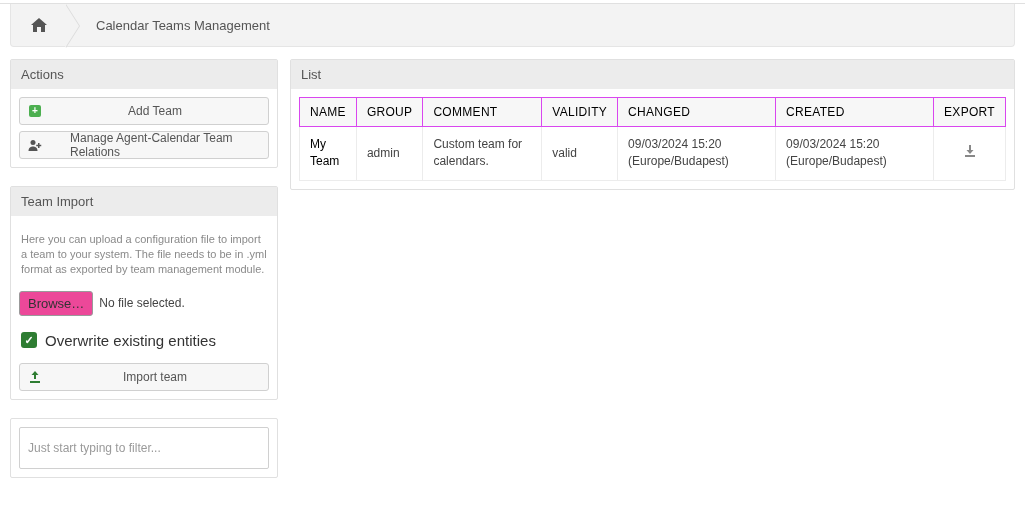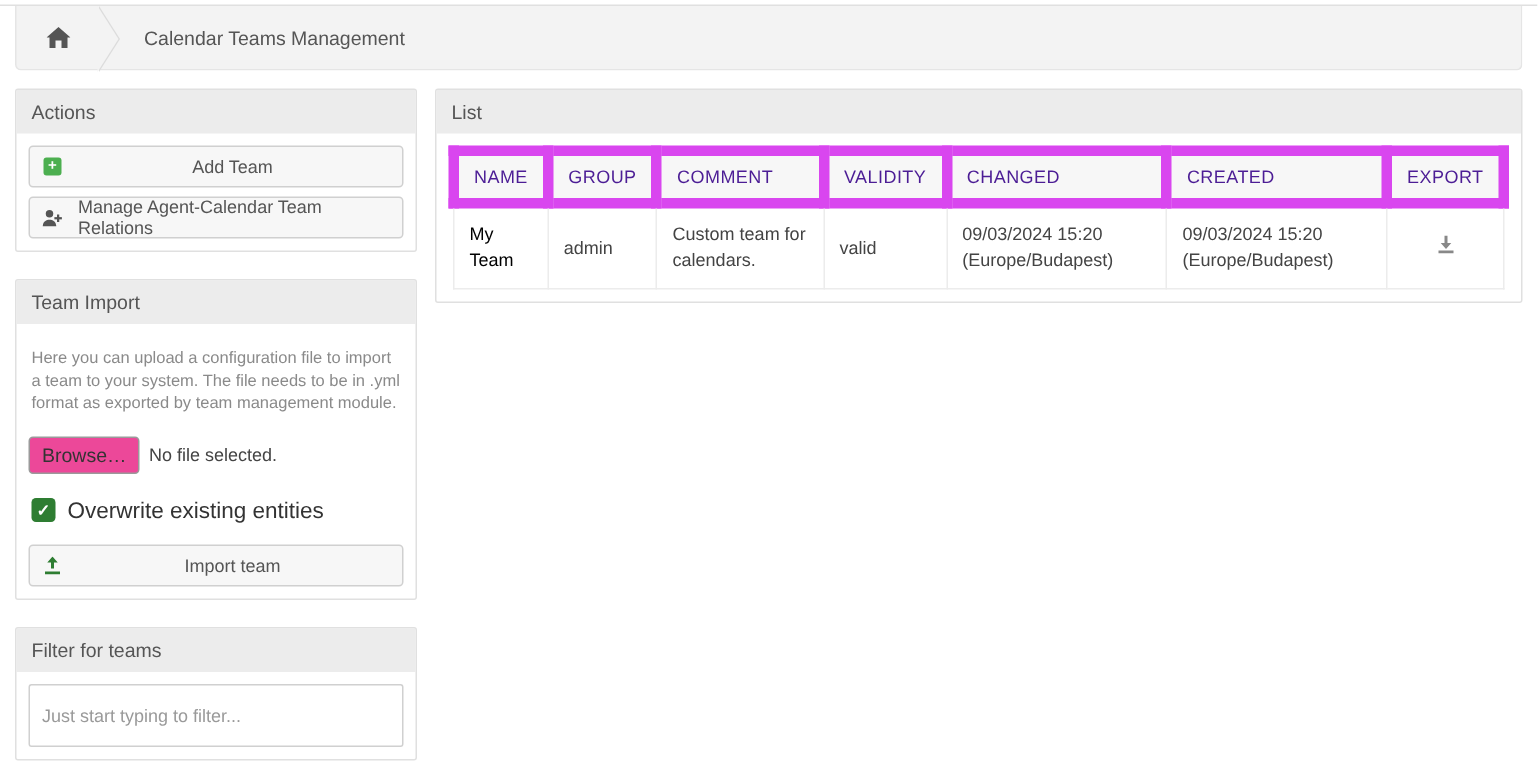--- a/index.html
+++ b/index.html
@@ -113,21 +113,21 @@
   }
   .icon-upload-badge {
     color: #2e7d32; font-size: 12px;
   }
   .action-btn .btn-label {
     flex: 1;
     text-align: center;
   }
   .action-btn.left-label .btn-label {
     text-align: left;
-    margin-left: 2px;
+    margin-left: 20px;
   }
 
   .helptext {
     color: #8a8a8a;
     font-size: 11px;
     line-height: 1.35;
     padding: 8px 2px 14px 2px;
   }
 
   .file-row {
@@ -182,24 +182,24 @@
 
   
   table.list {
     width: 100%;
     border-collapse: collapse;
     font-size: 12px;
   }
   table.list thead th {
     text-align: left;
     font-weight: normal;
-    color: #4c1d95;
+    color: #000000;
     background: #f7f7f7;
     padding: 7px 10px;
-    border: 7px solid #d946ef;
+    border: 1px solid #d946ef;
     letter-spacing: 0.3px;
   }
   table.list tbody td {
     padding: 9px 10px;
     border: 1px solid #ececec;
     vertical-align: middle;
     color: #444;
     line-height: 1.45;
   }
   .link { color: #000000; cursor: pointer; }
@@ -273,21 +273,20 @@
               <path d="M6 0 L2.5 4 L5 4 L5 8 L7 8 L7 4 L9.5 4 Z"></path>
               <rect x="1" y="10" width="10" height="2"></rect>
             </svg>
           </span>
           <span class="btn-label">Import team</span>
         </button>
       </div>
     </div>
 
     <div class="panel">
-      <div class="panel-hd">Filter for teams</div>
       <div class="panel-bd">
         <input class="filter-input" type="text" placeholder="Just start typing to filter..." style="">
       </div>
     </div>
 
   </div>
 
   <div class="col-right">
     <div class="panel">
       <div class="panel-hd">List</div>

